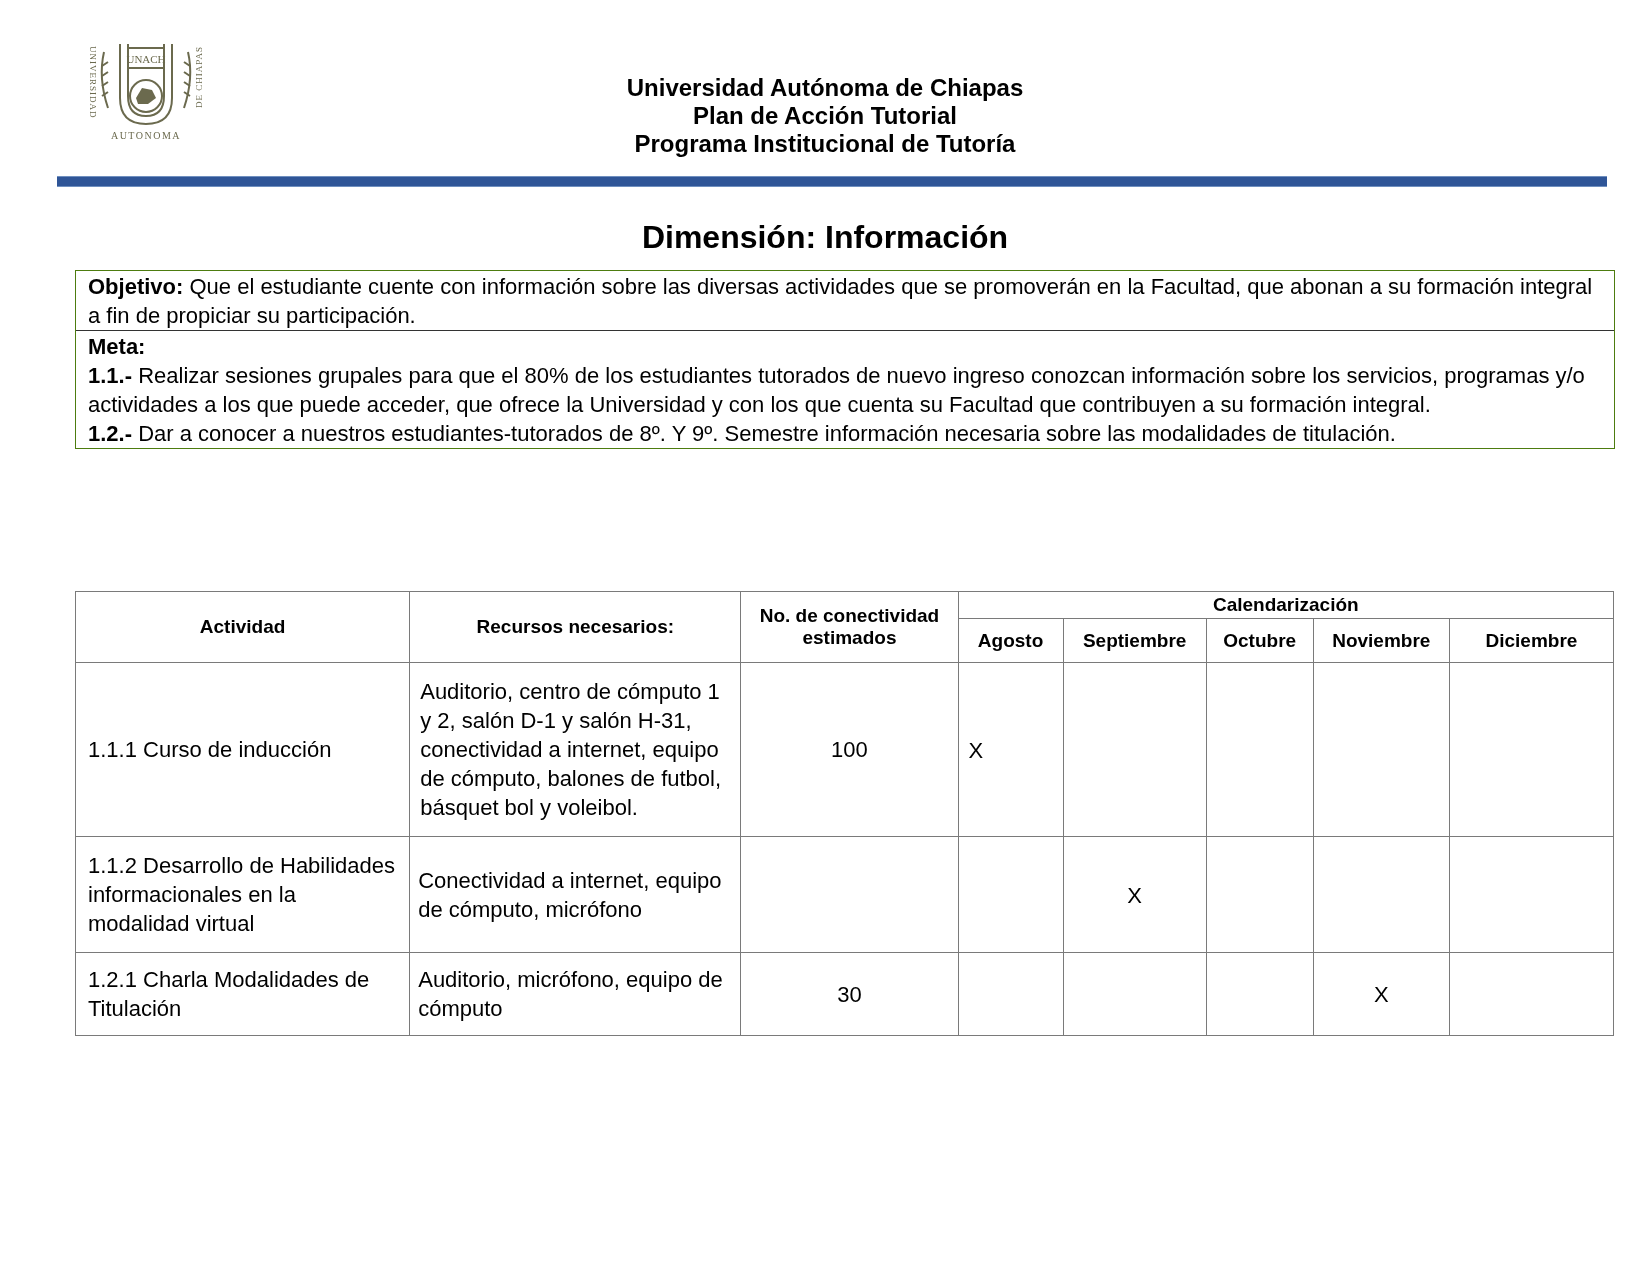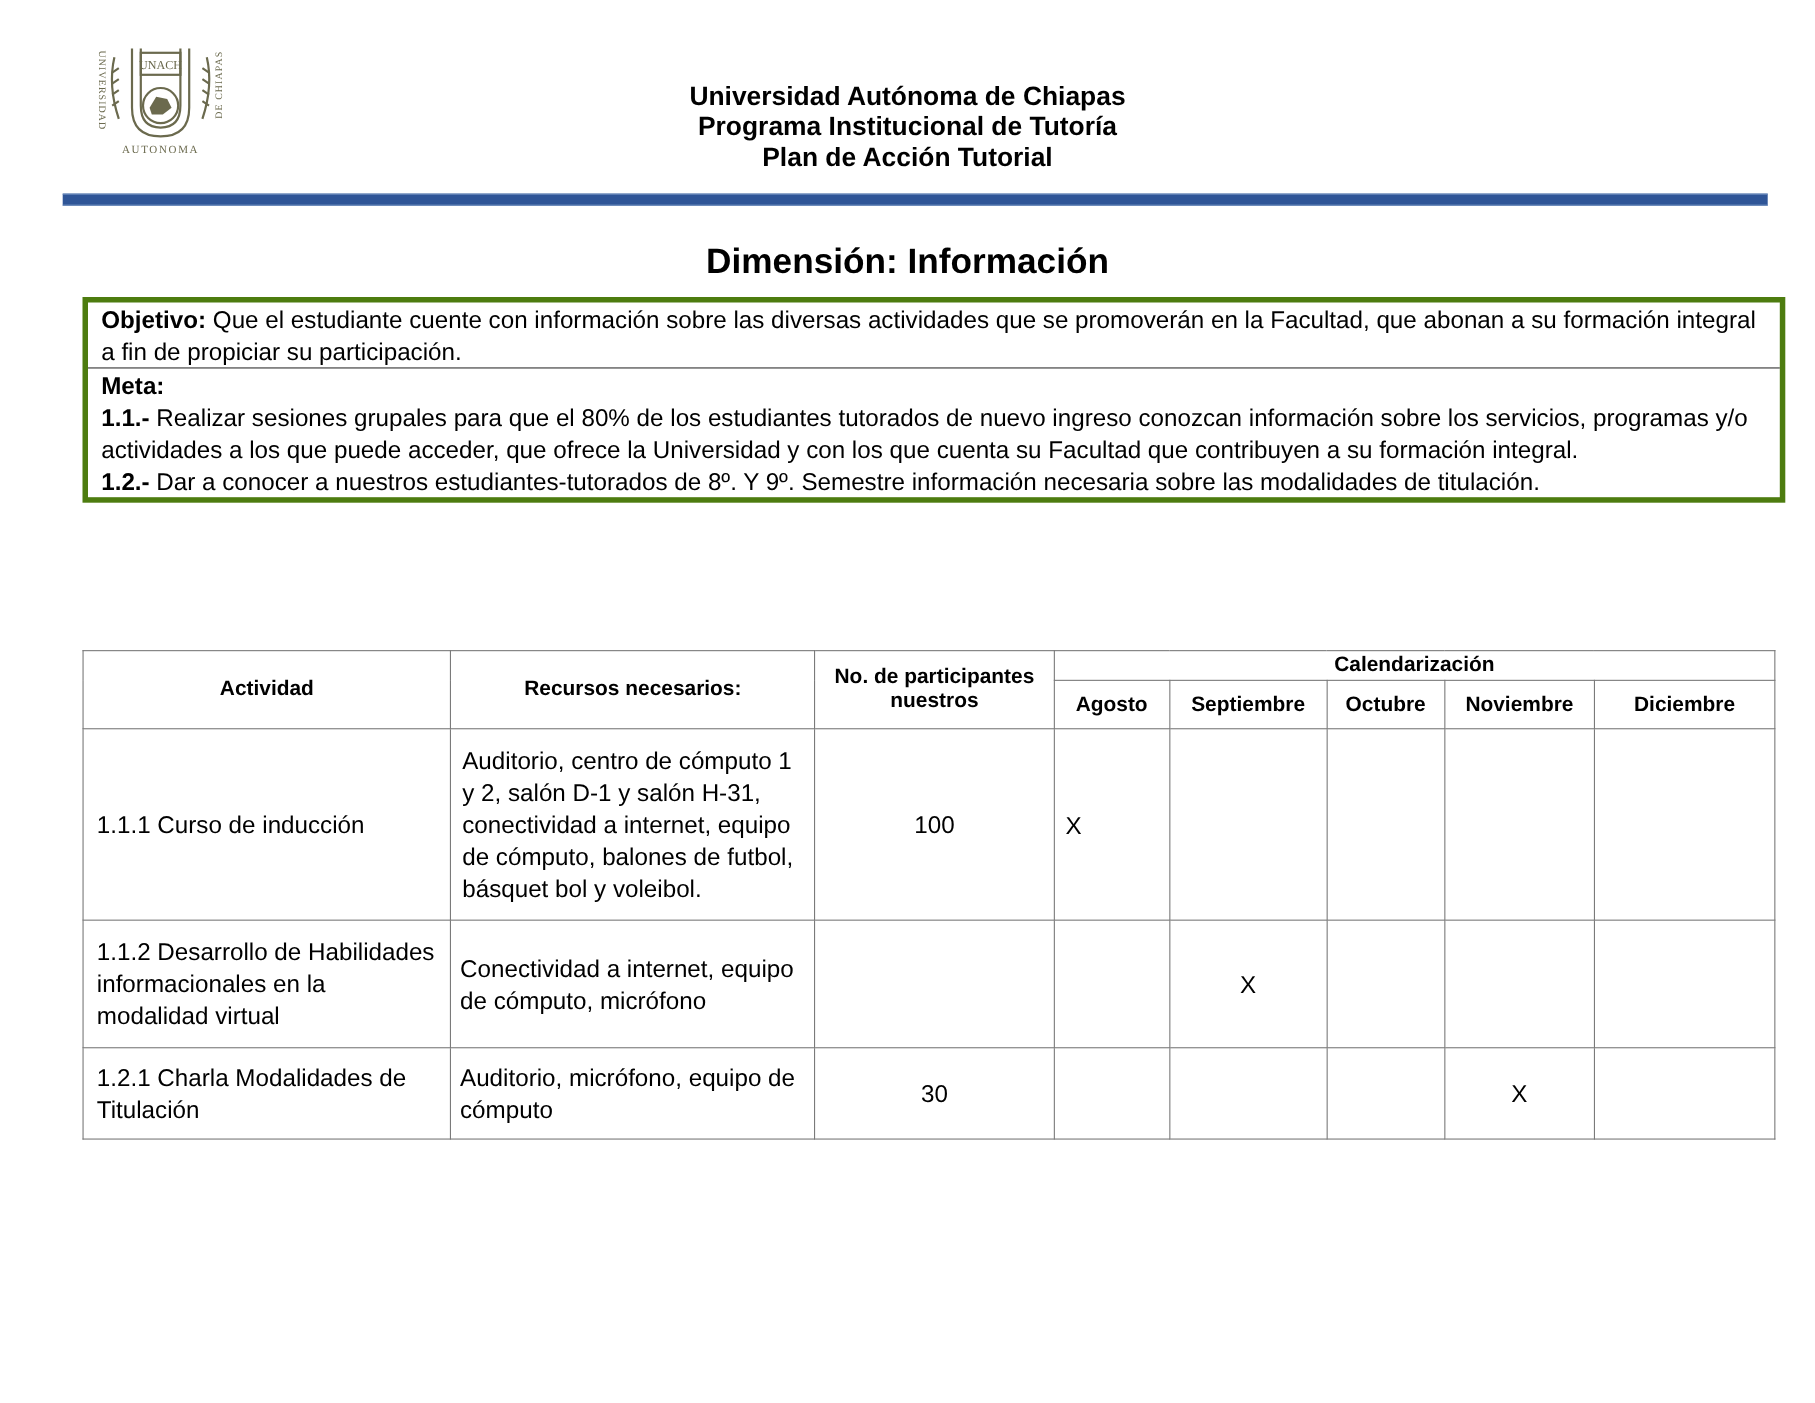--- a/index.html
+++ b/index.html
@@ -15,21 +15,21 @@
   .header-rule {
     position: absolute; left: 57px; top: 176px; width: 1550px; height: 9px;
     background: #2f5597; border-top: 1px solid #6f8fbf; border-bottom: 1px solid #6f8fbf;
   }
   .dimension-title {
     position: absolute; left: 0; width: 1650px; top: 219px; text-align: center;
     font-weight: bold; font-size: 32px;
   }
   .objective-box {
     position: absolute; left: 75px; top: 270px; width: 1538px;
-    border: 5px solid #4d7c0f; font-size: 22px; line-height: 29px;
+    border: 1px solid #4d7c0f; font-size: 22px; line-height: 29px;
   }
   .objective-box .sec { padding: 1px 12px 0 12px; }
   .objective-box .sec + .sec { border-top: 1px solid #333; }
   .b { font-weight: bold; }
 
   table.plan {
     position: absolute; left: 75px; top: 591px; width: 1539px;
     border-collapse: collapse; table-layout: fixed;
   }
   table.plan th, table.plan td { border: 1.5px solid #7a7a7a; }
@@ -72,22 +72,22 @@
     <path d="M54 60 L60 50 L70 52 L74 60 L66 66 L56 66 Z" fill="#6b6a4e"></path>
     <text x="64" y="25" text-anchor="middle" font-family="Liberation Serif, serif" font-size="11" fill="#6b6a4e">UNACH</text>
     <text x="64" y="101" text-anchor="middle" font-family="Liberation Serif, serif" font-size="10" letter-spacing="1.5" fill="#6b6a4e">AUTONOMA</text>
     <text transform="translate(8,8) rotate(90)" font-family="Liberation Serif, serif" font-size="9" letter-spacing="1" fill="#6b6a4e">UNIVERSIDAD</text>
     <text transform="translate(120,70) rotate(-90)" font-family="Liberation Serif, serif" font-size="9" letter-spacing="1" fill="#6b6a4e">DE CHIAPAS</text>
   </svg>
 </div>
 
 <div class="header-titles">
   <div>Universidad Autónoma de Chiapas</div>
+  <div>Plan de Acción Tutorial</div>
   <div>Programa Institucional de Tutoría</div>
-  <div>Plan de Acción Tutorial</div>
 </div>
 <div class="header-rule"></div>
 
 <div class="dimension-title">Dimensión: Información</div>
 
 <div class="objective-box">
   <div class="sec">
     <span class="b">Objetivo:</span><span> Que el estudiante cuente con información sobre las diversas actividades que se promoverán en la Facultad, que abonan a su formación integral a fin de propiciar su participación.</span>
   </div>
   <div class="sec">
@@ -109,21 +109,21 @@
     <col class="c-ago">
       <col class="c-sep">
       <col class="c-oct">
       <col class="c-nov">
       <col class="c-dic">
   </colgroup>
   <tbody>
       <tr class="r-head1">
     <th rowspan="2">Actividad</th>
     <th rowspan="2">Recursos necesarios:</th>
-    <th rowspan="2">No. de participantes nuestros</th>
+    <th rowspan="2">No. de conectividad estimados</th>
     <th colspan="5">Calendarización</th>
   </tr>
   <tr class="r-head2">
     <th>Agosto</th>
     <th>Septiembre</th>
     <th>Octubre</th>
     <th>Noviembre</th>
     <th>Diciembre</th>
   </tr>
 

